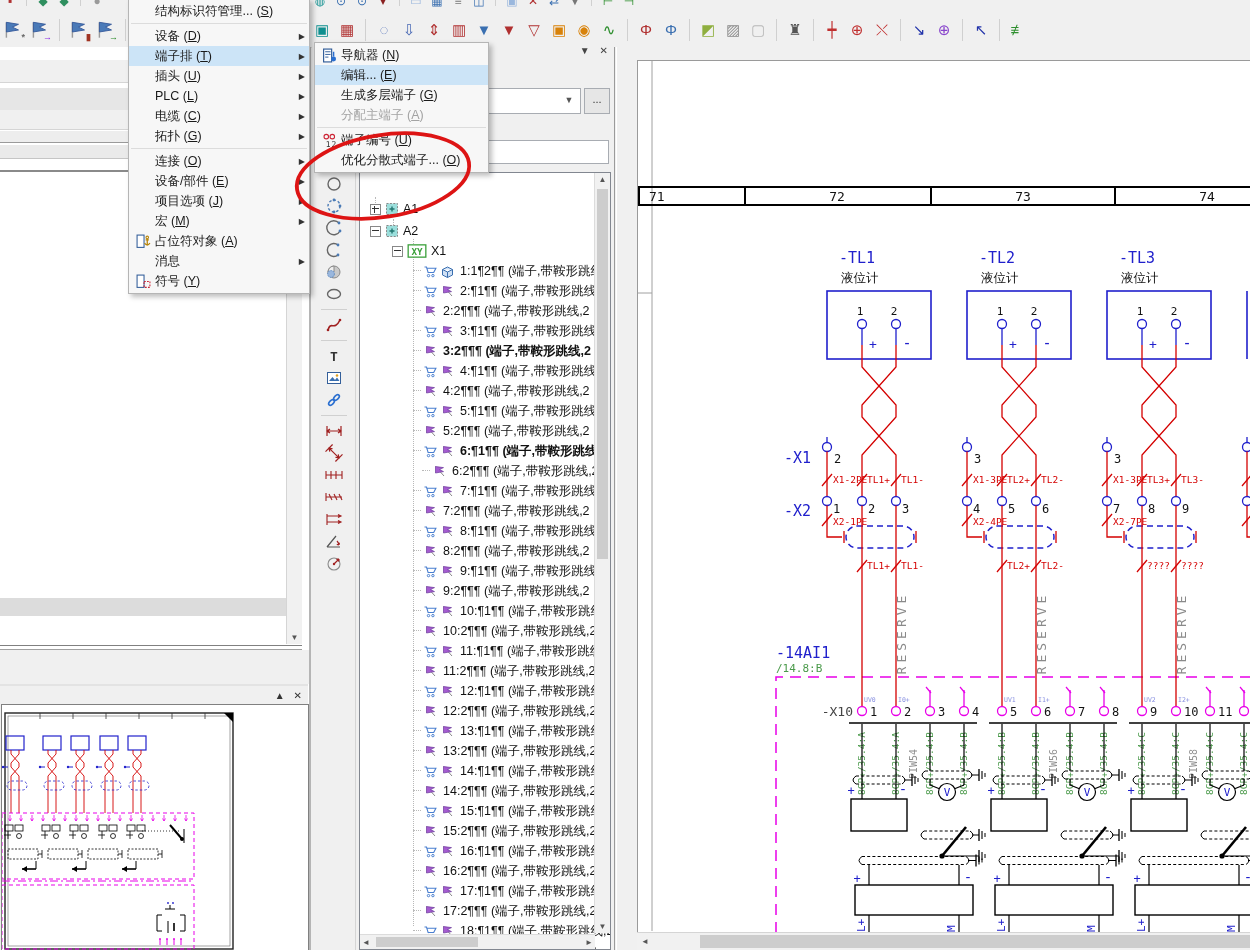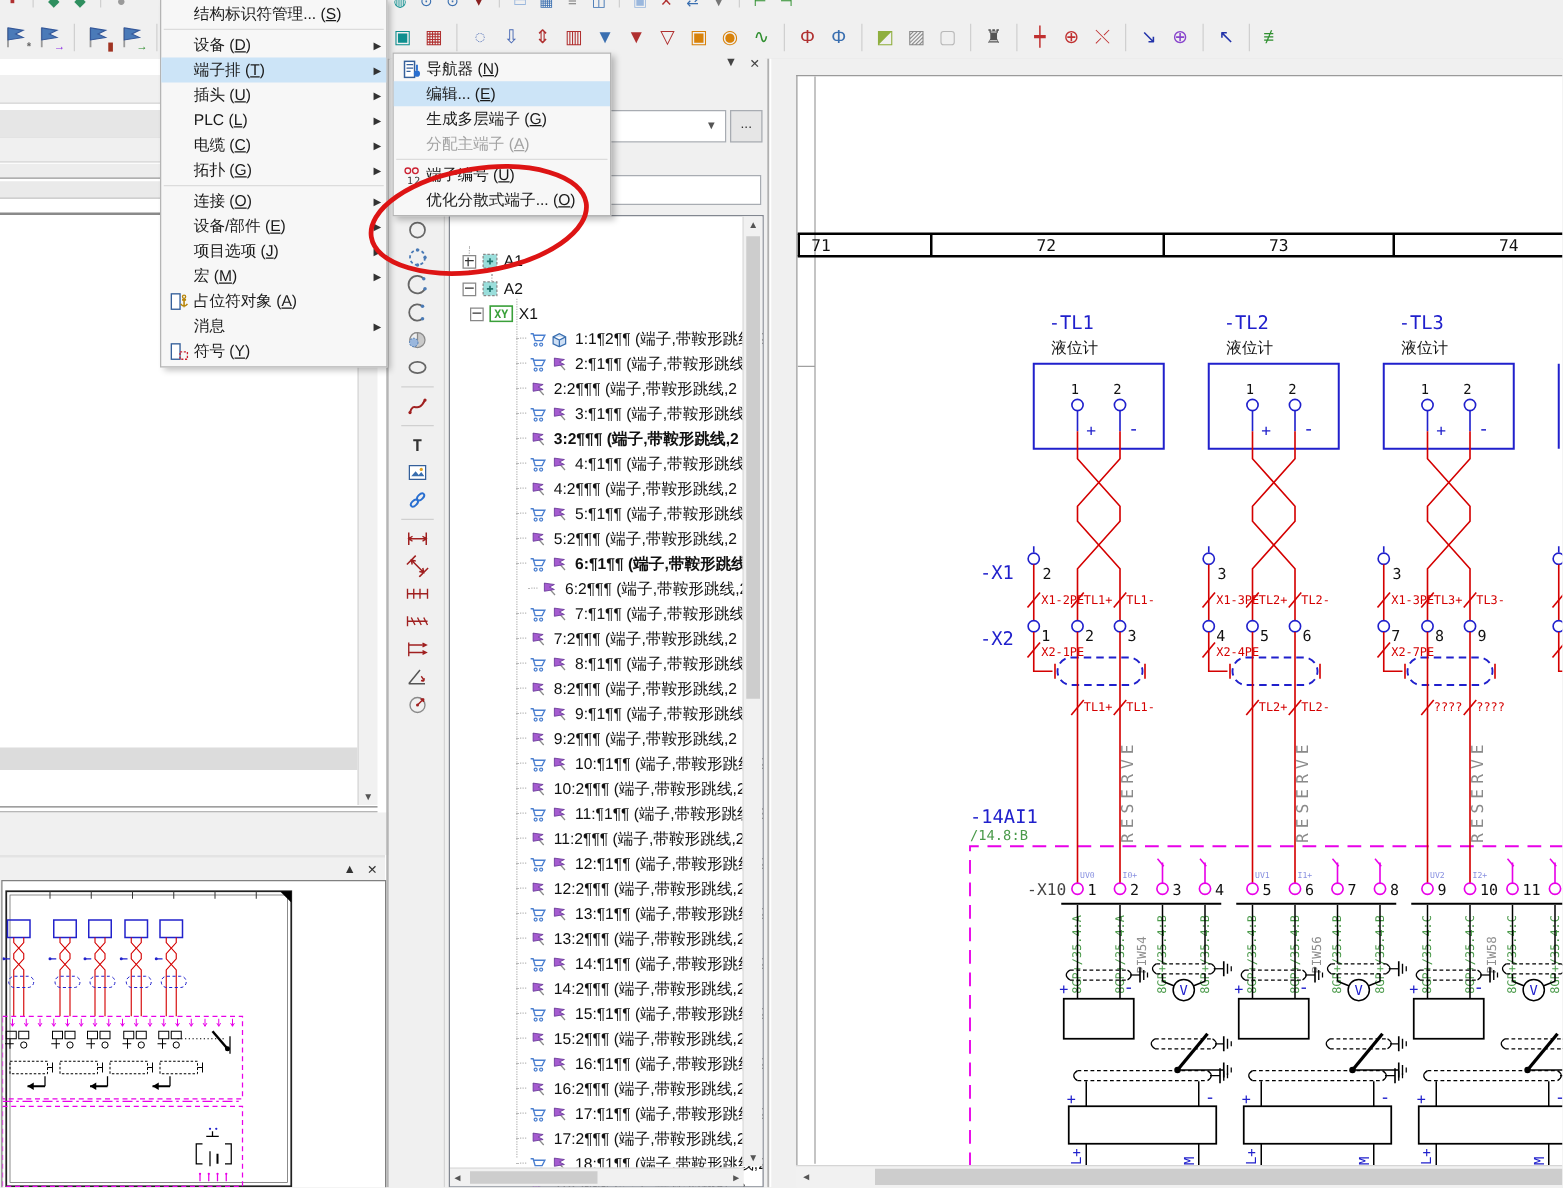--- a/index.html
+++ b/index.html
@@ -497,21 +497,21 @@
           <div class="trow" style="top: 26px; left: 10px;">
             <div class="texp"></div>
             <div style="margin-right: 4px; display: flex;">
               <svg width="14" height="14" viewBox="0 0 14 14">
                 <rect x="1.5" y="1.5" width="11" height="11" fill="#9adedb" stroke="#888" stroke-width="1" stroke-dasharray="2,1.4"></rect>
                 <path d="M7 4.5 V9.5 M4.5 7 H9.5" stroke="#20756f" stroke-width="1.4"></path>
               </svg>
             </div>
             <div>A2</div>
           </div>
-          <div class="trow" style="top: 46px; left: 16px;">
+          <div class="trow" style="top: 46px; left: 32px;">
             <div class="texp"></div>
             <div style="margin-right: 4px; display: flex;">
               <svg width="20" height="14" viewBox="0 0 18 13">
                 <rect x="0.8" y="0.8" width="16.4" height="11.4" fill="#fff" stroke="#3aa03a" stroke-width="1.2"></rect>
                 <text x="9" y="10" text-anchor="middle" font-size="8.6" fill="#3aa03a" font-weight="bold" font-family="&quot;Liberation Sans&quot;,sans-serif">XY</text>
               </svg>
             </div>
             <div>X1</div>
           </div>
           <div class="trow" style="top: 66px; left: 53px;">

